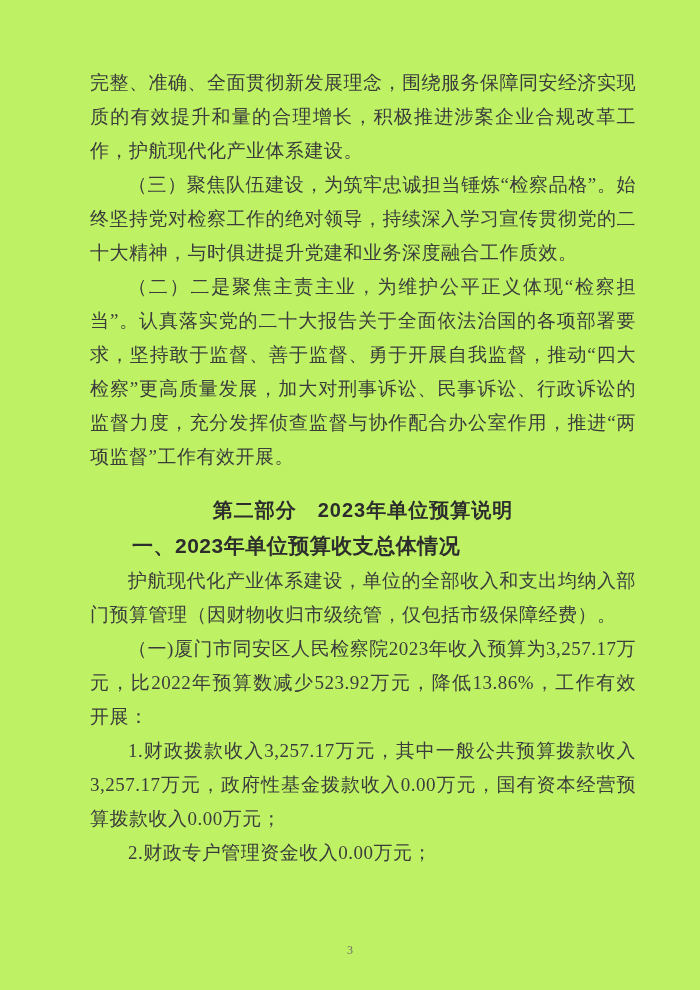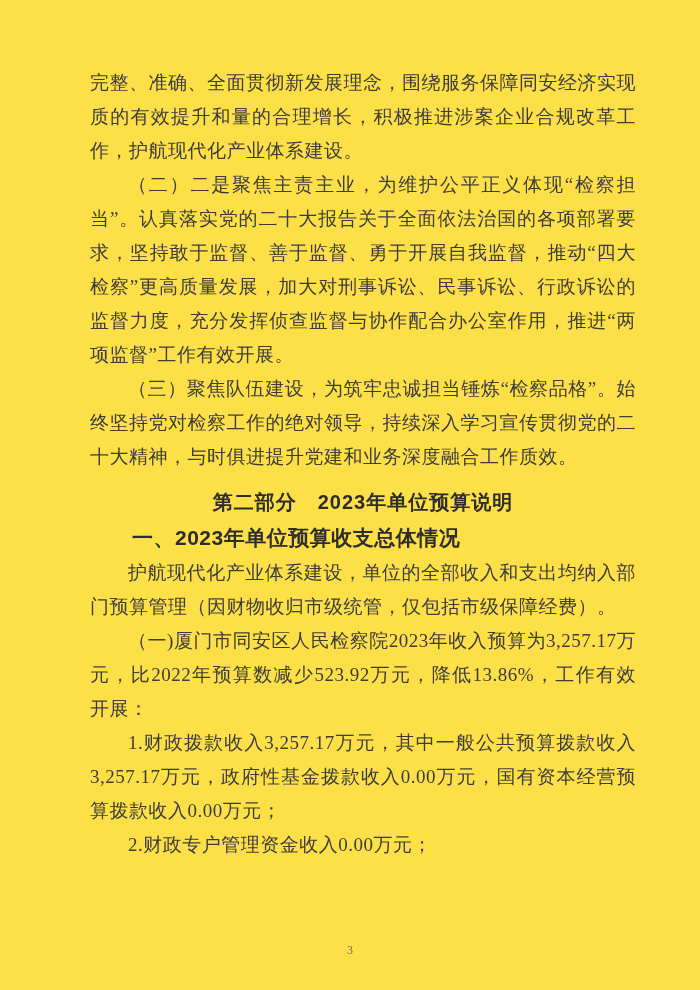--- a/index.html
+++ b/index.html
@@ -4,21 +4,21 @@
 <style>
   html, body {
     margin: 0;
     padding: 0;
     background: #ffffff;
   }
   .page {
     position: relative;
     width: 700px;
     height: 990px;
-    background: #fde047;
+    background: #bef264;
     overflow: hidden;
     font-family: "Liberation Serif", "DejaVu Serif", serif;
     color: #3c3c3c;
   }
   .content {
     position: absolute;
     left: 90px;
     top: 66px;
     width: 546px;
   }
@@ -28,21 +28,21 @@
     line-height: 34px;
     letter-spacing: 0.5px;
     text-align: justify;
     text-indent: 2em;
     color: #3c3c3c;
   }
   .no-indent {
     text-indent: 0;
   }
   .part-heading {
-    margin: 10px 0 0 0;
+    margin: 18px 0 0 0;
     font-size: 20px;
     line-height: 36px;
     text-align: center;
     font-weight: 700;
     letter-spacing: 1px;
     color: #2d2d2d;
     font-family: "Liberation Sans", "DejaVu Sans", sans-serif;
   }
   .section-heading {
     margin: 0;
@@ -66,23 +66,23 @@
   }
 </style>
 </head>
 <body>
 
 <div class="page">
   <div class="content">
 
     <p class="body-text no-indent">完整、准确、全面贯彻新发展理念，围绕服务保障同安经济实现质的有效提升和量的合理增长，积极推进涉案企业合规改革工作，护航现代化产业体系建设。</p>
 
+    <p class="body-text">（三）聚焦队伍建设，为筑牢忠诚担当锤炼“检察品格”。始终坚持党对检察工作的绝对领导，持续深入学习宣传贯彻党的二十大精神，与时俱进提升党建和业务深度融合工作质效。</p>
+
     <p class="body-text">（二）二是聚焦主责主业，为维护公平正义体现“检察担当”。认真落实党的二十大报告关于全面依法治国的各项部署要求，坚持敢于监督、善于监督、勇于开展自我监督，推动“四大检察”更高质量发展，加大对刑事诉讼、民事诉讼、行政诉讼的监督力度，充分发挥侦查监督与协作配合办公室作用，推进“两项监督”工作有效开展。</p>
-
-    <p class="body-text">（三）聚焦队伍建设，为筑牢忠诚担当锤炼“检察品格”。始终坚持党对检察工作的绝对领导，持续深入学习宣传贯彻党的二十大精神，与时俱进提升党建和业务深度融合工作质效。</p>
 
     <h2 class="part-heading">第二部分　2023年单位预算说明</h2>
 
     <h3 class="section-heading">一、2023年单位预算收支总体情况</h3>
 
     <p class="body-text">护航现代化产业体系建设，单位的全部收入和支出均纳入部门预算管理（因财物收归市级统管，仅包括市级保障经费）。</p>
 
     <p class="body-text">（一)厦门市同安区人民检察院2023年收入预算为3,257.17万元，比2022年预算数减少523.92万元，降低13.86%，工作有效开展：</p>
 
     <p class="body-text">1.财政拨款收入3,257.17万元，其中一般公共预算拨款收入3,257.17万元，政府性基金拨款收入0.00万元，国有资本经营预算拨款收入0.00万元；</p>

